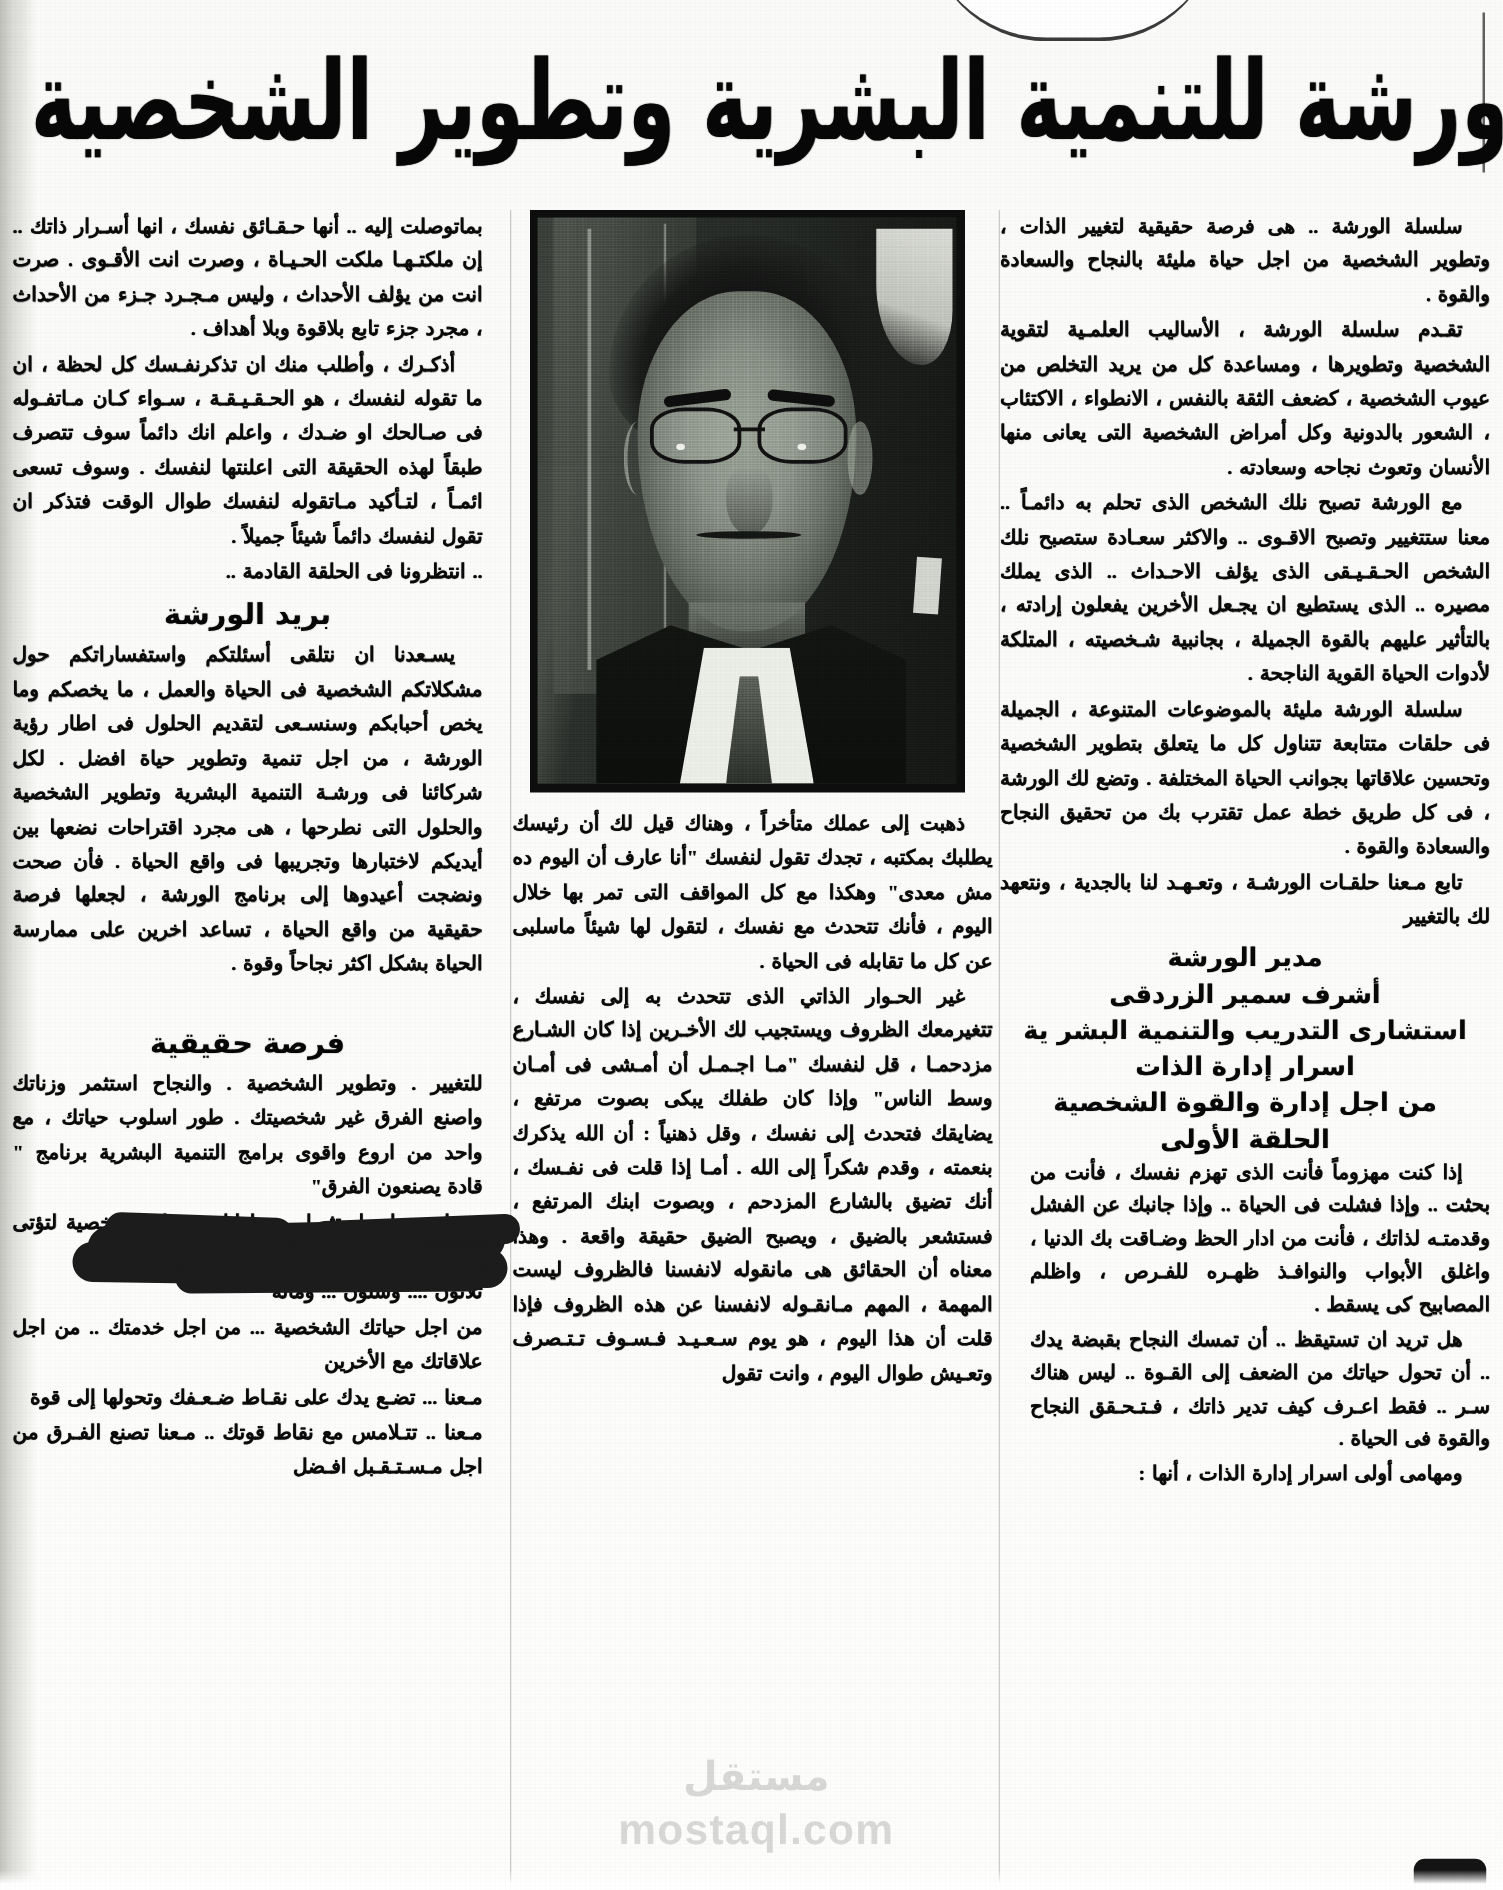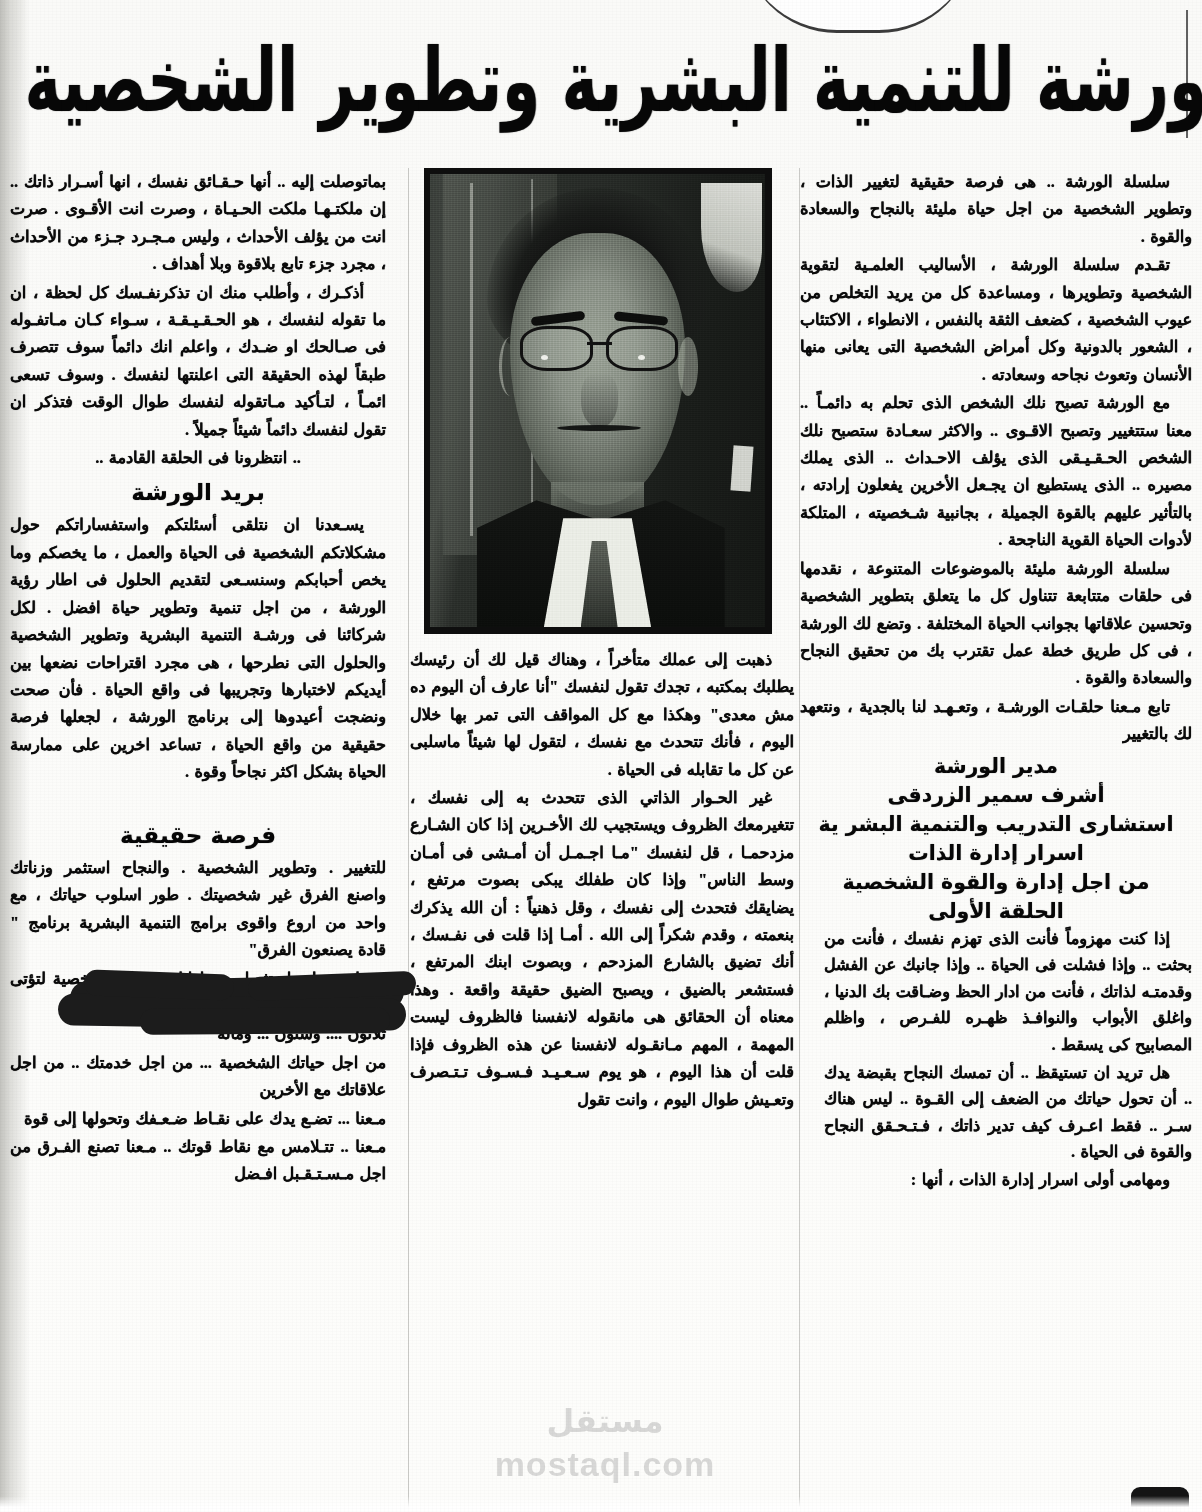--- a/index.html
+++ b/index.html
@@ -303,21 +303,21 @@
 
   <div id="columns">
 
     <div class="col-rule" id="rule-a"></div>
     <div class="col-rule" id="rule-b"></div>
 
     <div class="col" id="col-right">
       <p class="body">سلسلة الورشة .. هى فرصة حقيقية لتغيير الذات ، وتطوير الشخصية من اجل حياة مليئة بالنجاح والسعادة والقوة .</p>
       <p class="body">تقـدم سلسلة الورشة ، الأساليب العلمـية لتقوية الشخصية وتطويرها ، ومساعدة كل من يريد التخلص من عيوب الشخصية ، كضعف الثقة بالنفس ، الانطواء ، الاكتئاب ، الشعور بالدونية وكل أمراض الشخصية التى يعانى منها الأنسان وتعوث نجاحه وسعادته .</p>
       <p class="body">مع الورشة تصبح نلك الشخص الذى تحلم به دائمـاً .. معنا ستتغيير وتصبح الاقـوى .. والاكثر سعـادة ستصبح نلك الشخص الحـقـيـقى الذى يؤلف الاحـداث .. الذى يملك مصيره .. الذى يستطيع ان يجـعل الأخرين يفعلون إرادته ، بالتأثير عليهم بالقوة الجميلة ، بجانبية شـخصيته ، المتلكة لأدوات الحياة القوية الناجحة .</p>
-      <p class="body">سلسلة الورشة مليئة بالموضوعات المتنوعة ، نقدمها فى حلقات متتابعة تتناول كل ما يتعلق بتطوير الشخصية وتحسين علاقاتها بجوانب الحياة المختلفة . وتضع لك الورشة ، فى كل طريق خطة عمل تقترب بك من تحقيق النجاح والسعادة والقوة .</p>
+      <p class="body">سلسلة الورشة مليئة بالموضوعات المتنوعة ، الجميلة فى حلقات متتابعة تتناول كل ما يتعلق بتطوير الشخصية وتحسين علاقاتها بجوانب الحياة المختلفة . وتضع لك الورشة ، فى كل طريق خطة عمل تقترب بك من تحقيق النجاح والسعادة والقوة .</p>
       <p class="body">تابع مـعنا حلقـات الورشـة ، وتعـهـد لنا بالجدية ، ونتعهد لك بالتغيير</p>
 
       <p class="credit lead">مدير الورشة</p>
       <p class="credit">أشرف سمير الزردقى</p>
       <p class="credit">استشارى التدريب والتنمية البشر ية</p>
       <p class="credit">اسرار إدارة الذات</p>
       <p class="credit">من اجل إدارة  والقوة الشخصية</p>
       <p class="credit">الحلقة الأولى</p>
 
       <p class="body tight">إذا كنت مهزوماً فأنت الذى تهزم نفسك ، فأنت من بحثت .. وإذا فشلت فى الحياة .. وإذا جانبك عن الفشل وقدمتـه لذاتك ، فأنت من ادار الحظ وضـاقت بك الدنيا ، واغلق الأبواب والنوافـذ ظهـره للفـرص ، واظلم المصابيح كى يسقط .</p>
@@ -360,21 +360,21 @@
 
       <div style="height:478px;"></div>
 
       <p class="body">ذهبت إلى عملك متأخراً ، وهناك قيل لك أن رئيسك يطلبك بمكتبه ، تجدك تقول لنفسك "أنا عارف أن اليوم ده مش معدى" وهكذا مع كل المواقف التى تمر بها خلال اليوم ، فأنك تتحدث مع نفسك ، لتقول لها شيئاً ماسلبى عن كل ما تقابله فى الحياة .</p>
       <p class="body">غير الحـوار الذاتي  الذى تتحدث به إلى نفسك ، تتغيرمعك الظروف ويستجيب لك الأخـرين إذا كان الشـارع مزدحمـا ، قل لنفسك "مـا اجـمـل أن أمـشى فى أمـان وسط الناس" وإذا كان طفلك يبكى بصوت مرتفع ، يضايقك فتحدث إلى نفسك ، وقل ذهنياً : أن الله يذكرك بنعمته ، وقدم شكراً إلى الله . أمـا إذا قلت فى نفـسك ، أنك تضيق بالشارع المزدحم ، وبصوت ابنك المرتفع ، فستشعر بالضيق ، ويصبح الضيق حقيقة واقعة . وهذا معناه أن الحقائق هى مانقوله لانفسنا فالظروف ليست المهمة ، المهم مـانقـوله لانفسنا عن هذه الظروف فإذا قلت أن هذا اليوم ، هو يوم سـعـيـد فـسـوف تـتـصرف وتعـيش طوال اليوم ، وانت تقول</p>
     </div>
 
     <div class="col" id="col-left">
       <p class="body noindent">بماتوصلت إليه .. أنها حـقـائق نفسك ، انها أسـرار ذاتك .. إن ملكتـهـا ملكت الحـيـاة ، وصرت انت الأقـوى . صرت انت من يؤلف الأحداث ، وليس مـجـرد جـزء من الأحداث ، مجرد جزء تابع بلاقوة وبلا أهداف .</p>
       <p class="body">أذكـرك ، وأطلب منك ان تذكرنفـسك كل لحظة ، ان ما تقوله لنفسك ، هو الحـقـيـقـة ، سـواء كـان مـاتفـوله فى صـالحك او ضـدك ، واعلم انك دائماً سوف تتصرف طبقاً لهذه الحقيقة التى اعلنتها لنفسك . وسوف تسعى ائمـاً ، لتـأكيد مـاتقوله لنفسك طوال الوقت فتذكر ان تقول لنفسك دائماً شيئاً جميلاً .</p>
-      <p class="body noindent" style="text-align:center;">.. انتظرونا فى الحلقة القادمة ..</p>
+      <p class="body noindent" style="text-align:right;">.. انتظرونا فى الحلقة القادمة ..</p>
 
       <h3 class="subhead">بريد الورشة</h3>
       <p class="body">يسـعدنا ان نتلقى أسئلتكم واستفساراتكم حول مشكلاتكم الشخصية فى الحياة والعمل ، ما يخصكم وما يخص أحبابكم وسنسـعى لتقديم الحلول فى اطار رؤية الورشة ، من اجل تنمية وتطوير حياة افضل . لكل شركائنا فى ورشـة التنمية البشرية وتطوير الشخصية والحلول التى نطرحها ، هى مجرد اقتراحات نضعها بين أيديكم لاختبارها وتجريبها فى واقع الحياة . فأن صحت ونضجت أعيدوها إلى برنامج الورشة ، لجعلها فرصة حقيقية من واقع الحياة ، تساعد اخرين على ممارسة الحياة بشكل اكثر نجاحاً وقوة .</p>
 
       <p class="body noindent" style="visibility:hidden;">[ سطر مشطوب بقلم أسود ]</p>
 
       <h3 class="subhead">فرصة حقيقية</h3>
 
       <p class="body noindent">للتغيير . وتطوير الشخصية . والنجاح استثمر وزناتك واصنع الفرق غير شخصيتك . طور اسلوب حياتك ، مع واحد من اروع واقوى برامج التنمية البشرية برنامج " قادة يصنعون الفرق"</p>
       <p class="body noindent">مـعنا تستطيع استثمـار مـهـاراتك وقوتك الشخصية لتؤتى ثماراً كثيرة</p>

